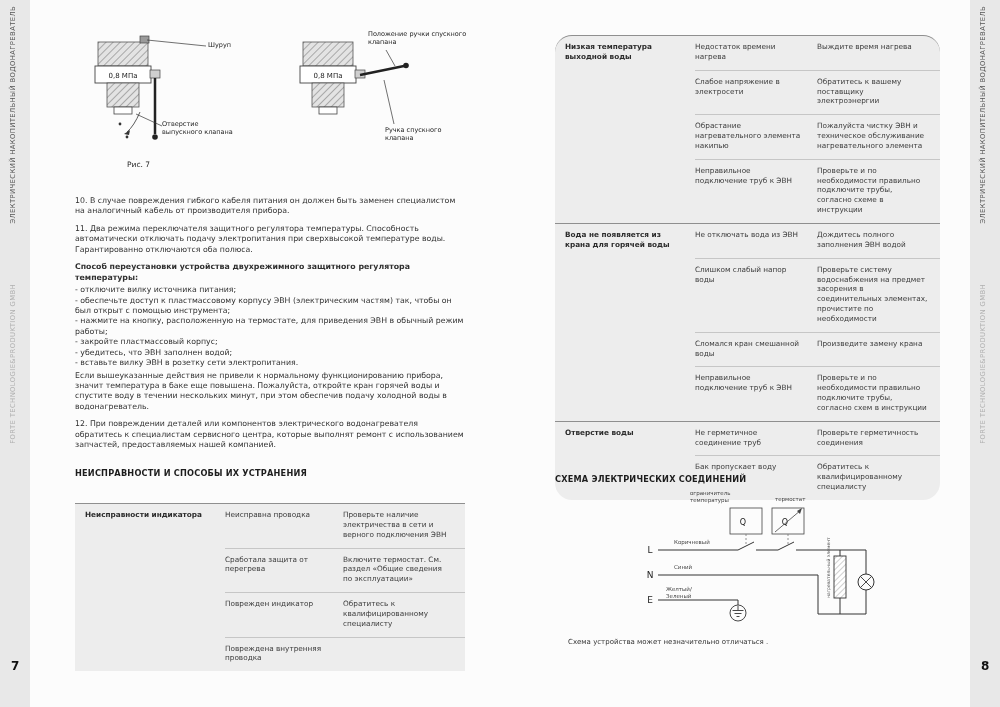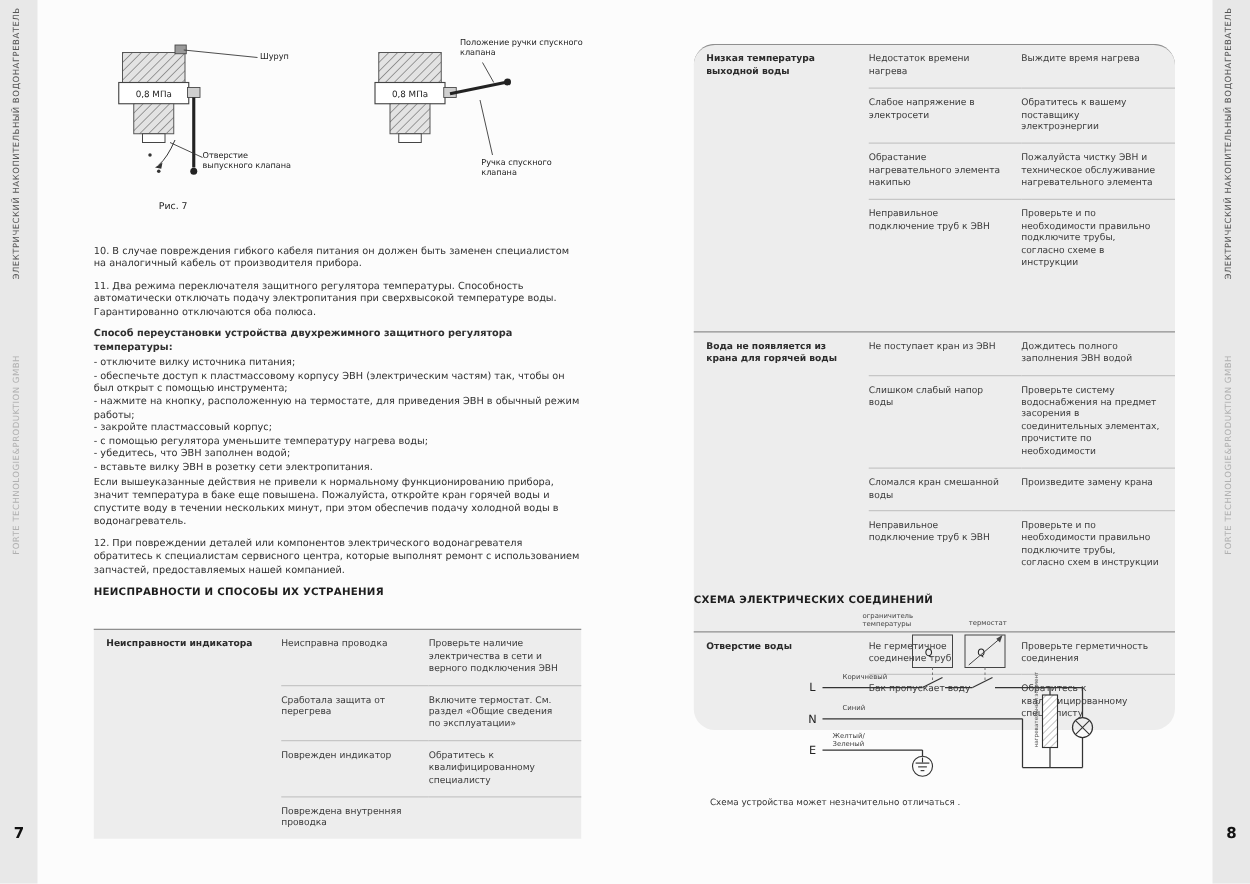--- a/index.html
+++ b/index.html
@@ -38,21 +38,21 @@
 
   .section-heading { position:absolute; font-size:8.2px; font-weight:bold; color:#1d1d1d; letter-spacing:0.2px; }
 
   
   .ftable { position:absolute; background:#ededed; border-top:1px solid #8f8f8f; }
   .trow { display:grid; }
   #left-table  .trow { grid-template-columns:150px 118px 122px; }
   #right-table .trow { grid-template-columns:140px 122px 123px; }
   .tc { padding:6px 12px 8px 0; font-size:7.3px; line-height:1.35; color:#3c3c3c; }
   .tc1 { font-weight:bold; color:#2c2c2c; padding-left:10px; }
-  .trow.group-start { border-top:1px solid #8f8f8f;margin-top:42px; }
+  .trow.group-start { border-top:1px solid #8f8f8f; }
   .trow.sub-row .tc2, .trow.sub-row .tc3 { border-top:1px solid #c6c6c6; }
 
   
   .schematic { position:absolute; left:78px; top:492px; width:320px; height:140px; }
   .schematic svg { position:absolute; left:0; top:0; }
   .slabel { position:absolute; font-size:5.5px; line-height:1.2; color:#444; }
   .schem-caption { position:absolute; font-size:7px; color:#333; }
 
   
   .watermark { position:absolute; left:403px; top:326px; font-family:"DejaVu Serif","Liberation Serif",serif;
@@ -122,21 +122,20 @@
 
     <div class="body-text">
       <p>10. В случае повреждения гибкого кабеля питания он должен быть заменен специалистом на аналогичный кабель от производителя прибора.</p>
       <p>11. Два режима переключателя защитного регулятора температуры. Способность автоматически отключать подачу электропитания при сверхвысокой температуре воды. Гарантированно отключаются оба полюса.</p>
       <p class="mheading">Способ переустановки устройства двухрежимного защитного регулятора температуры:</p>
       <div id="method-steps">
           <div> - отключите вилку источника питания;</div>
           <div>- обеспечьте доступ к пластмассовому корпусу ЭВН (электрическим частям) так, чтобы он был открыт с помощью инструмента;</div>
           <div>- нажмите на кнопку, расположенную на термостате, для приведения ЭВН в обычный режим работы;</div>
           <div>- закройте пластмассовый корпус;</div>
-          <div>- с помощью регулятора уменьшите температуру нагрева воды;</div>
           <div>- убедитесь, что ЭВН заполнен водой;</div>
           <div>- вставьте вилку ЭВН в розетку сети электропитания.</div>
         </div>
       <p class="after-steps">Если вышеуказанные действия не привели к нормальному функционированию прибора, значит температура в баке еще повышена. Пожалуйста, откройте кран горячей воды и спустите воду в течении нескольких минут, при этом обеспечив подачу холодной воды в водонагреватель.</p>
       <p>12. При повреждении деталей или компонентов электрического водонагревателя обратитесь к специалистам сервисного центра, которые выполнят ремонт с использованием запчастей, предоставляемых нашей компанией.</p>
     </div>
 
     <div class="section-heading" style="left:45px;top:468px;">НЕИСПРАВНОСТИ И СПОСОБЫ ИХ УСТРАНЕНИЯ</div>
     <div class="ftable" id="left-table" style="left:45px;top:503px;width:390px;">
         <div class="trow">
@@ -180,21 +179,21 @@
           <div class="tc tc2">Обрастание нагревательного элемента накипью</div>
           <div class="tc tc3">Пожалуйста чистку ЭВН и техническое обслуживание нагревательного элемента</div>
         </div>
         <div class="trow sub-row">
           <div class="tc tc1"></div>
           <div class="tc tc2">Неправильное подключение труб к ЭВН</div>
           <div class="tc tc3">Проверьте и по необходимости правильно подключите трубы, согласно схеме в инструкции</div>
         </div>
         <div class="trow group-start">
           <div class="tc tc1">Вода не появляется из крана для горячей воды</div>
-          <div class="tc tc2">Не поступает кран из ЭВН</div>
+          <div class="tc tc2">Не отключать вода из ЭВН</div>
           <div class="tc tc3">Дождитесь полного заполнения ЭВН водой</div>
         </div>
         <div class="trow sub-row">
           <div class="tc tc1"></div>
           <div class="tc tc2">Слишком слабый напор воды</div>
           <div class="tc tc3">Проверьте систему водоснабжения на предмет засорения в соединительных элементах, прочистите по необходимости</div>
         </div>
         <div class="trow sub-row">
           <div class="tc tc1"></div>
           <div class="tc tc2">Сломался кран смешанной воды</div>

